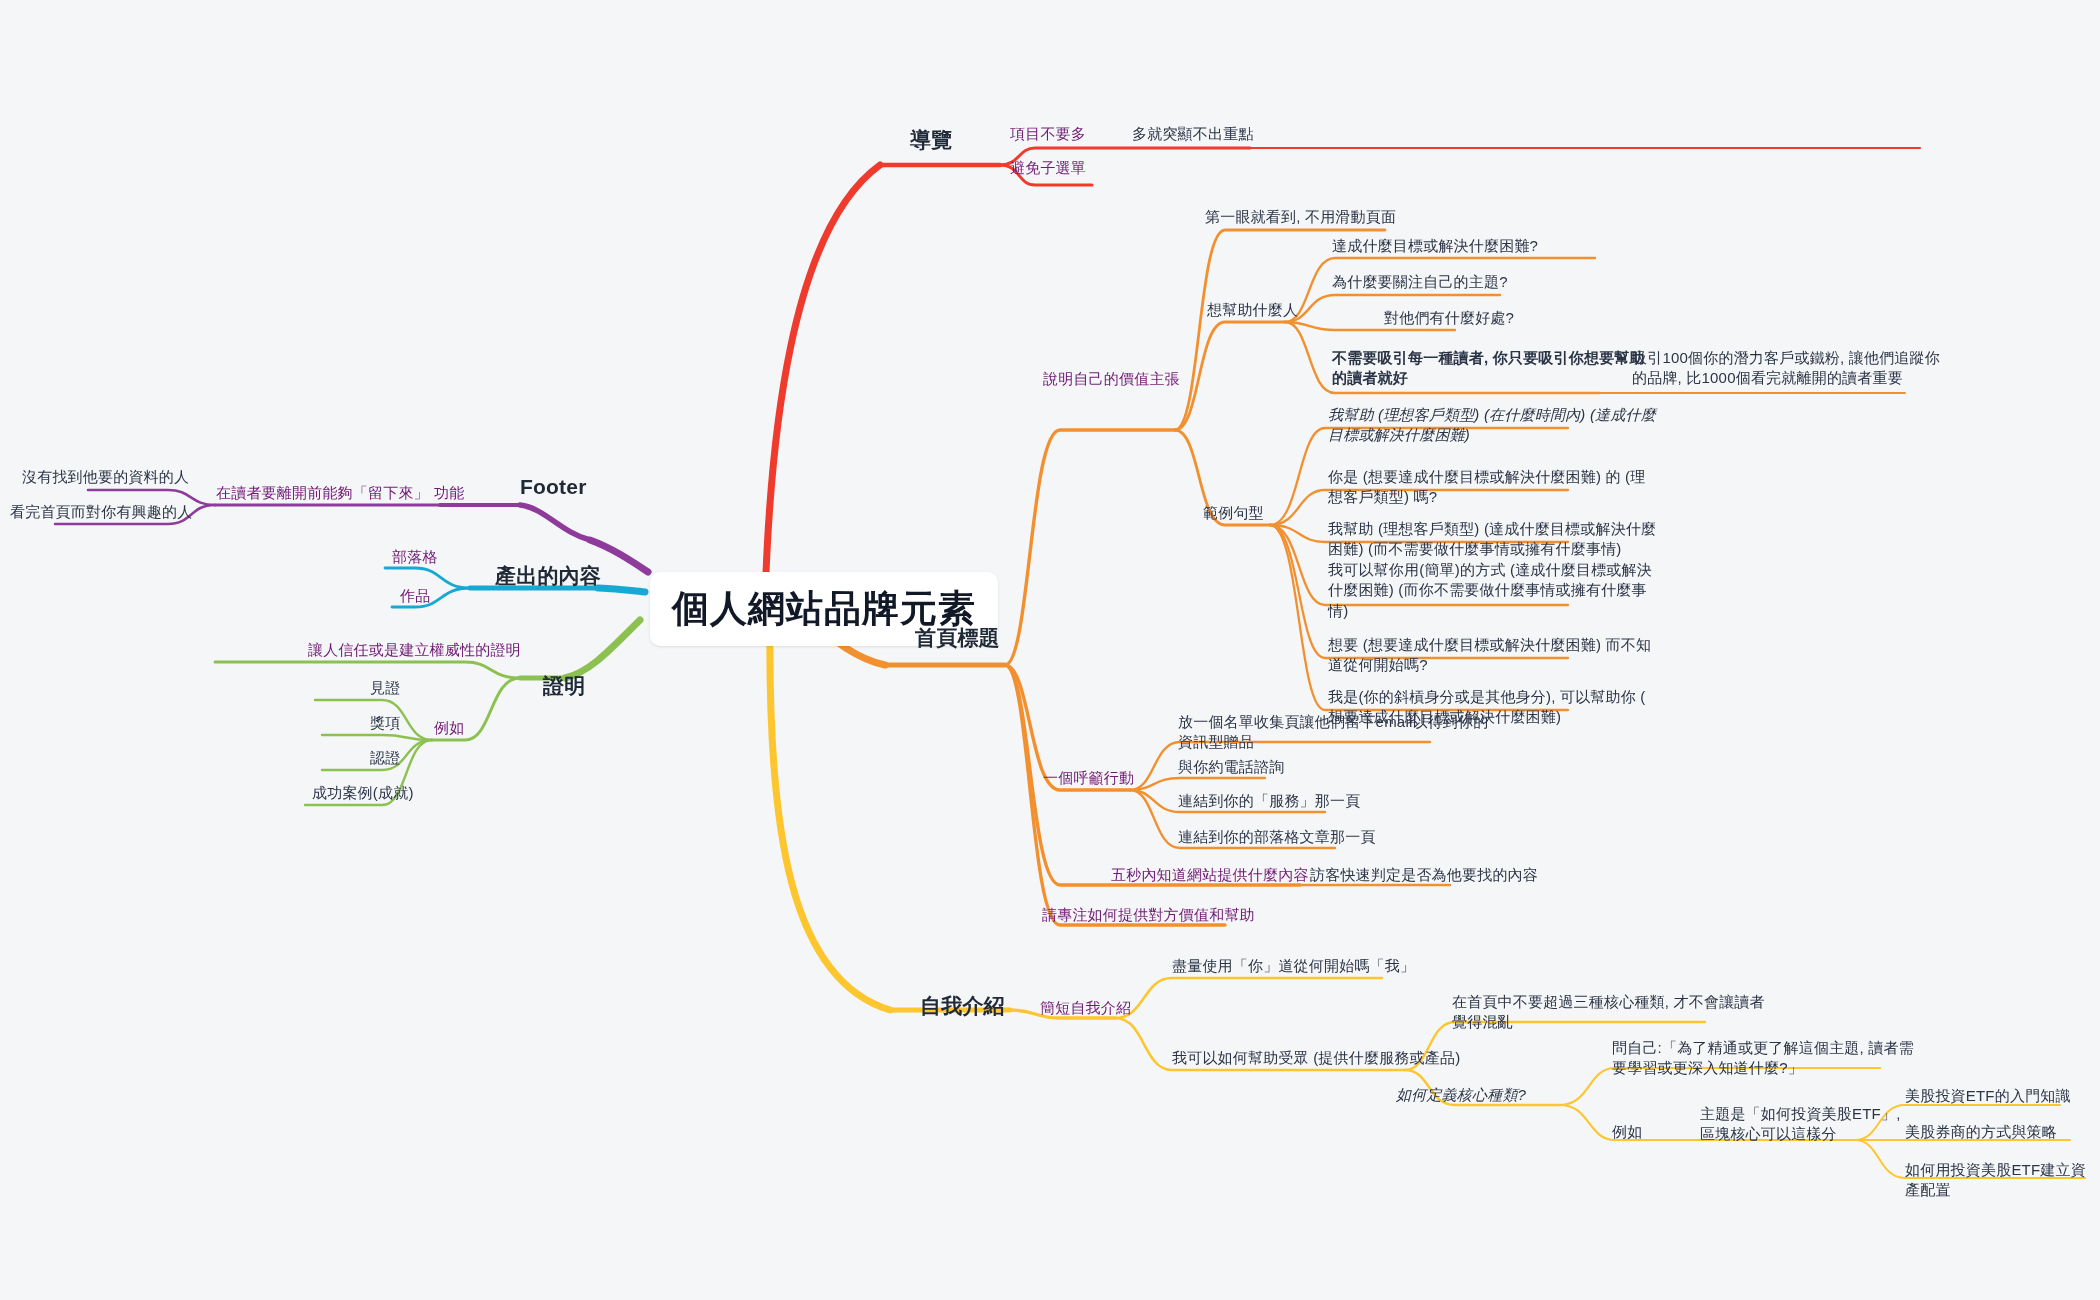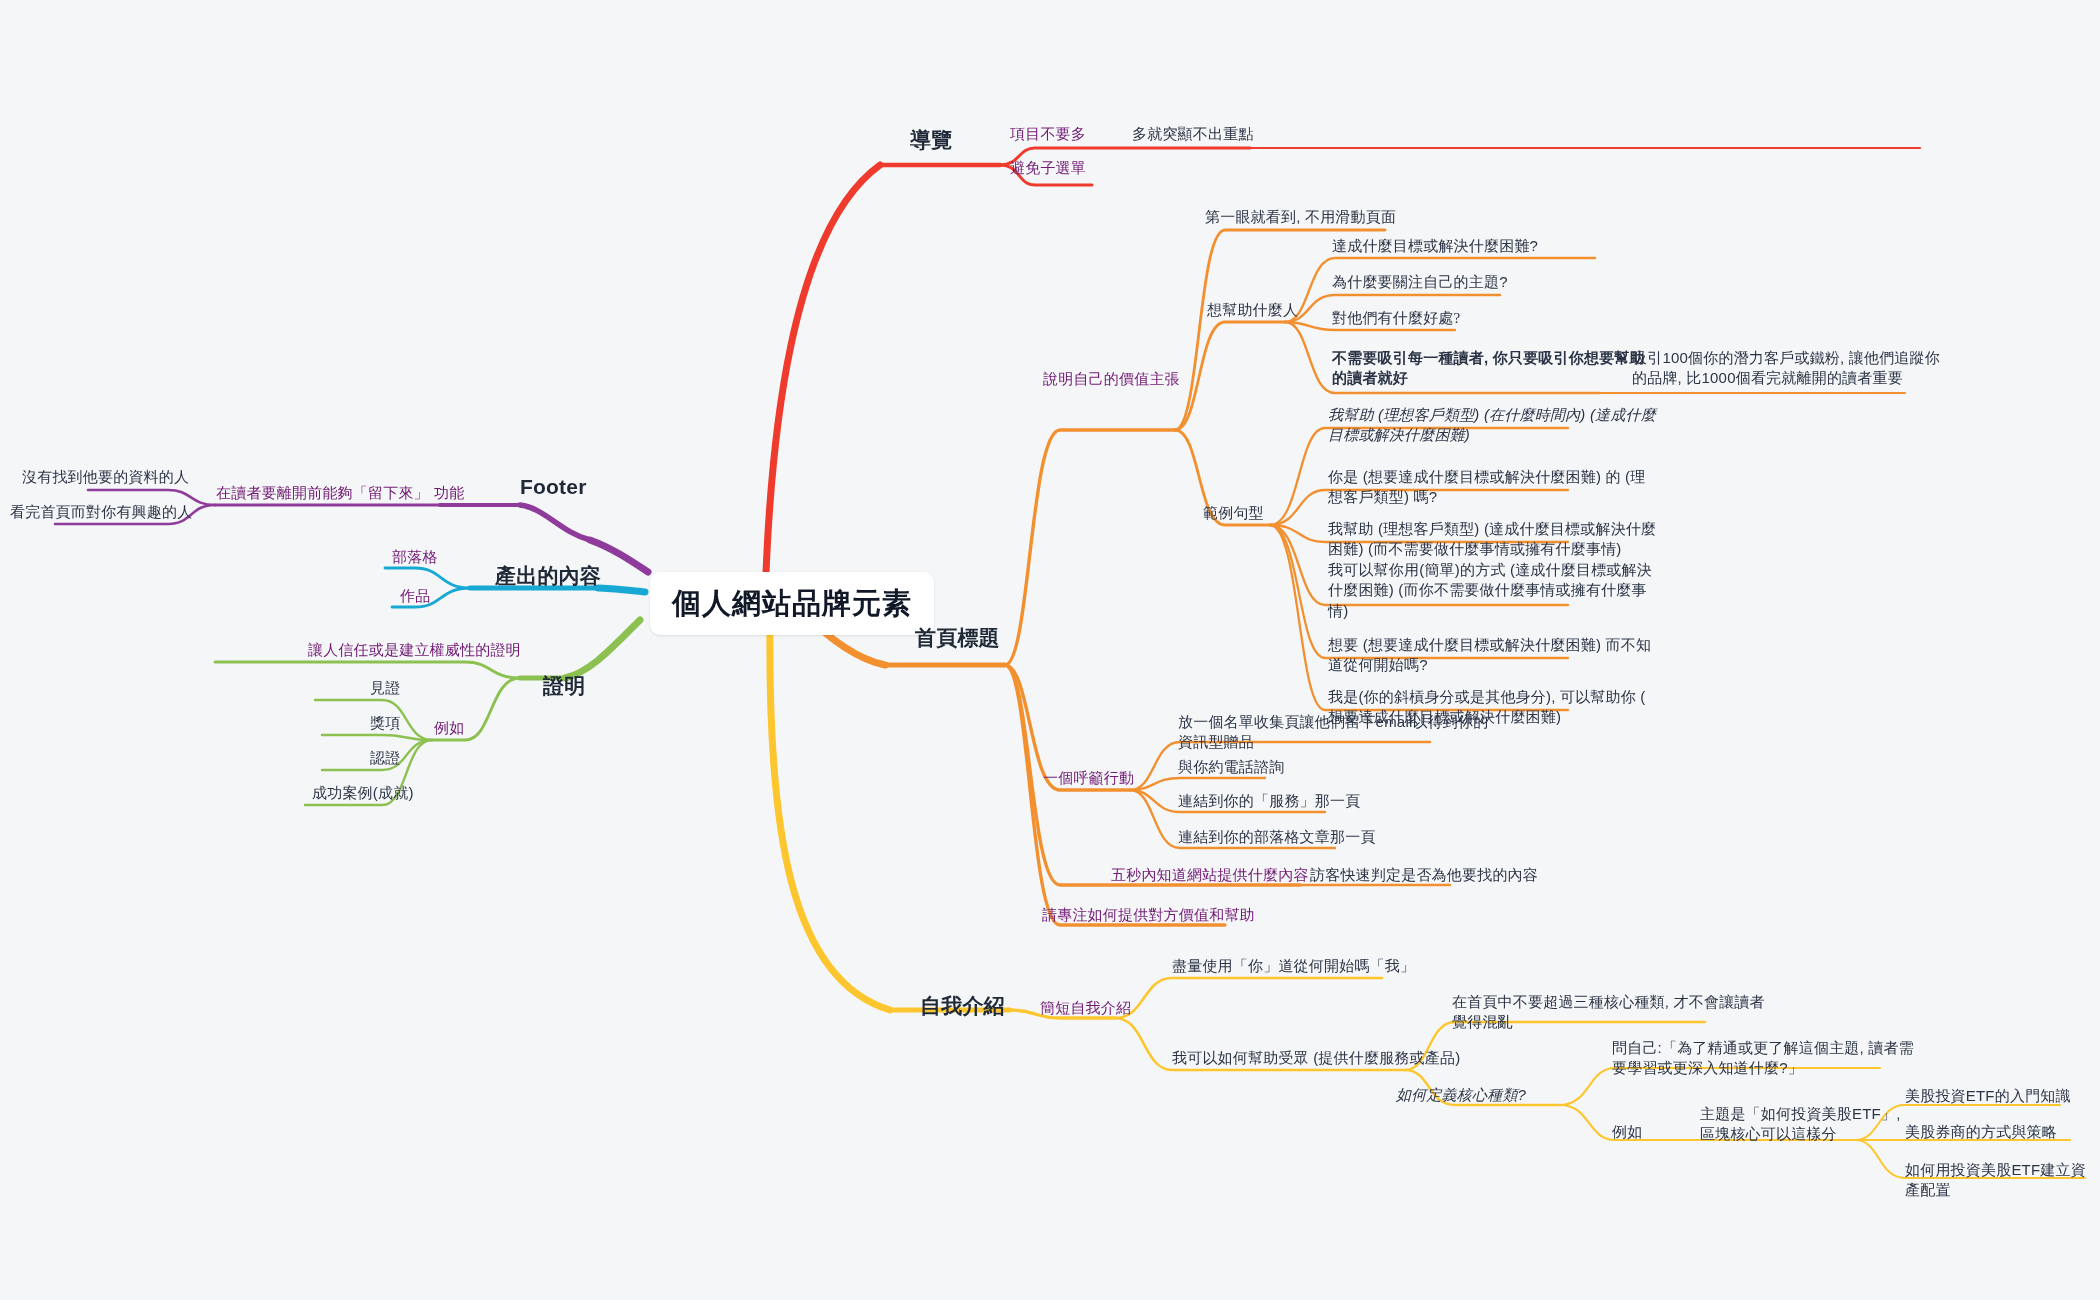--- a/index.html
+++ b/index.html
@@ -17,21 +17,21 @@
     position:absolute;
     color:#2b3446;
     line-height:1.35;
     white-space:pre-line;
     letter-spacing:.2px;
   }
   .root{
     background:#ffffff;
     border-radius:10px;
     padding:12px 22px;
-    font-size:29px;
+    font-size:37px;
     font-weight:bold;
     color:#111827;
     box-shadow:0 1px 3px rgba(0,0,0,.10);
     letter-spacing:1px;
   }
   .lvl1{font-size:21px;font-weight:bold;color:#1f2937;}
   .lvl2{font-size:15px;color:#701a75;}
   .lvl3{font-size:15px;color:#2b3446;}
   .lvl4{font-size:15px;color:#2b3446;}
 </style>
@@ -135,21 +135,21 @@
   <div class="node lvl1" style="left:915px;top:624px;">首頁標題</div>
 
   <div class="node lvl2" style="left:1043px;top:369px;">說明自己的價值主張</div>
 
   <div class="node lvl3" style="left:1205px;top:207px;">第一眼就看到, 不用滑動頁面</div>
 
   <div class="node lvl3" style="left:1207px;top:300px;">想幫助什麼人</div>
 
   <div class="node lvl4" style="left:1332px;top:236px;">達成什麼目標或解決什麼困難?</div>
   <div class="node lvl4" style="left:1332px;top:272px;">為什麼要關注自己的主題?</div>
-  <div class="node lvl4" style="left:1332px;top:308px;font-family:Liberation Serif, serif;">對他們有什麼好處?</div>
+  <div class="node lvl4" style="left:1384px;top:308px;">對他們有什麼好處?</div>
   <div class="node lvl4" style="left:1332px;top:348px;font-weight:bold;">不需要吸引每一種讀者, 你只要吸引你想要幫助
 的讀者就好</div>
   <div class="node lvl4" style="left:1632px;top:348px;">吸引100個你的潛力客戶或鐵粉, 讓他們追蹤你
 的品牌, 比1000個看完就離開的讀者重要</div>
 
   <div class="node lvl3" style="left:1203px;top:503px;">範例句型</div>
 
   <div class="node lvl4" style="left:1328px;top:405px;font-style:italic;">我幫助 (理想客戶類型) (在什麼時間內) (達成什麼
 目標或解決什麼困難)</div>
   <div class="node lvl4" style="left:1328px;top:467px;">你是 (想要達成什麼目標或解決什麼困難) 的 (理

